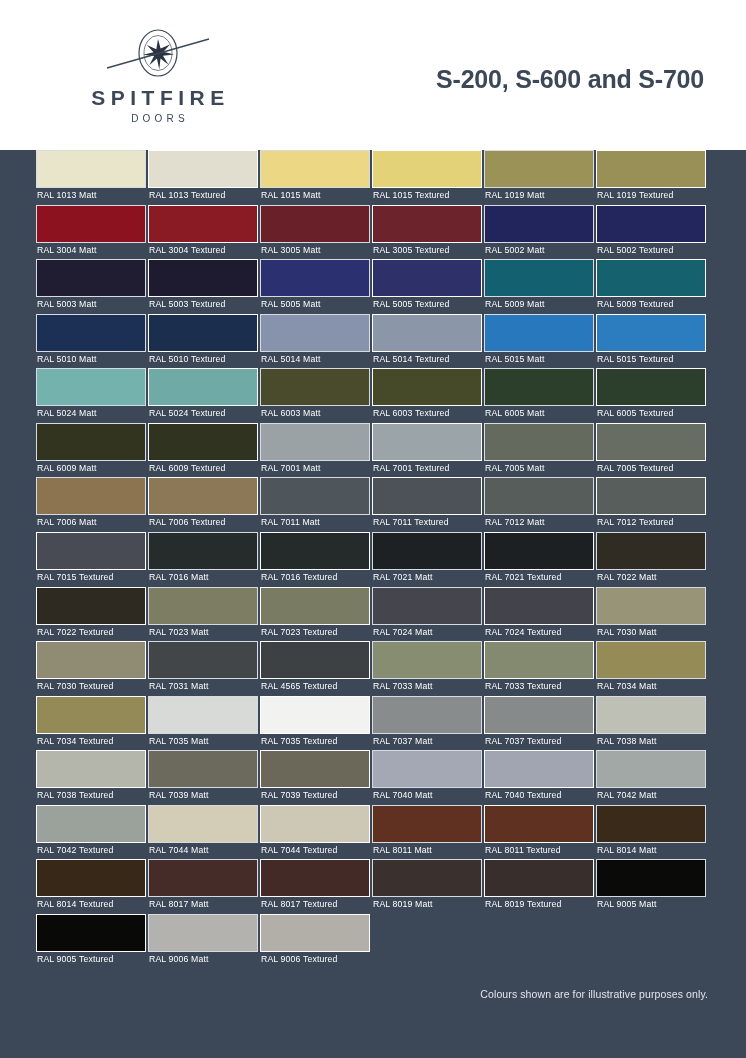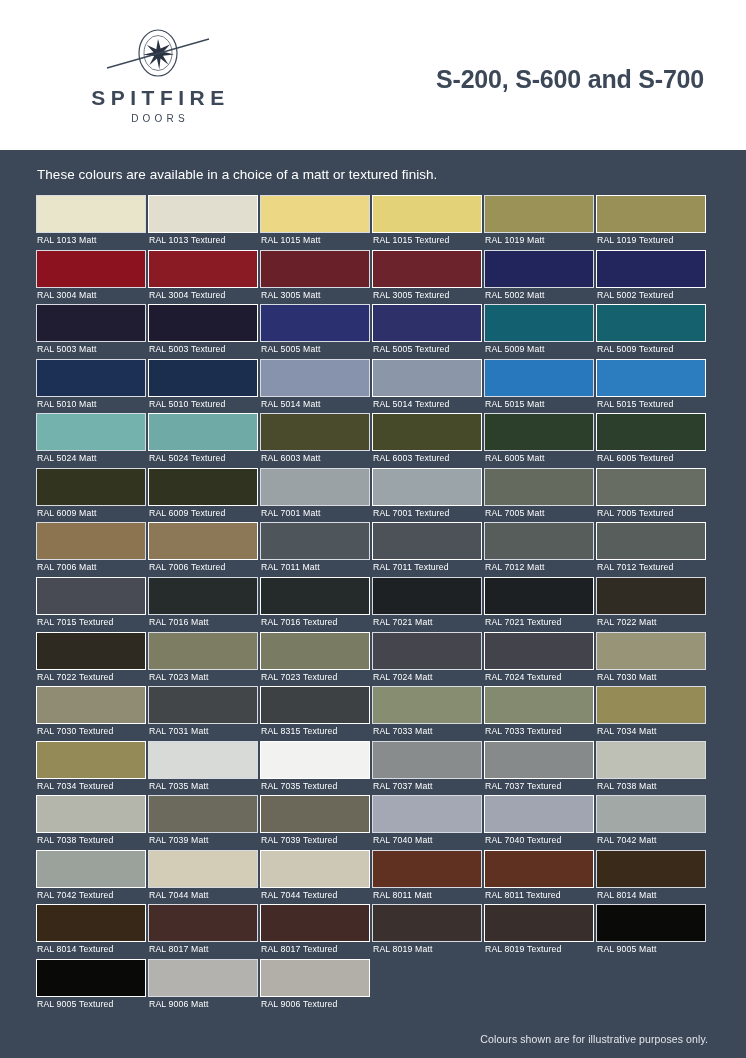--- a/index.html
+++ b/index.html
@@ -148,21 +148,20 @@
       <span class="brand-name">SPITFIRE</span>
       <span class="brand-sub">DOORS</span>
     </div>
 
     <div class="header-titles">
       <div class="title-main">S-200, S-600 and S-700</div>
     </div>
   </div>
 
   <div class="content">
-    <div class="intro">These colours are available in a choice of a matt or textured finish.</div>
 
     <div class="grid" id="swatch-grid">
         <div class="cell">
           <div class="swatch" style="background: rgb(233, 229, 203);"></div>
           <div class="swatch-label">RAL 1013 Matt</div>
         </div>
         <div class="cell">
           <div class="swatch textured" style="background: rgb(225, 222, 208);"></div>
           <div class="swatch-label">RAL 1013 Textured</div>
         </div>
@@ -377,21 +376,21 @@
         <div class="cell">
           <div class="swatch textured" style="background: rgb(144, 140, 116);"></div>
           <div class="swatch-label">RAL 7030 Textured</div>
         </div>
         <div class="cell">
           <div class="swatch" style="background: rgb(67, 70, 72);"></div>
           <div class="swatch-label">RAL 7031 Matt</div>
         </div>
         <div class="cell">
           <div class="swatch textured" style="background: rgb(62, 65, 67);"></div>
-          <div class="swatch-label">RAL 8315 Textured</div>
+          <div class="swatch-label">RAL 4565 Textured</div>
         </div>
         <div class="cell">
           <div class="swatch" style="background: rgb(134, 141, 112);"></div>
           <div class="swatch-label">RAL 7033 Matt</div>
         </div>
         <div class="cell">
           <div class="swatch textured" style="background: rgb(131, 138, 111);"></div>
           <div class="swatch-label">RAL 7033 Textured</div>
         </div>
         <div class="cell">

